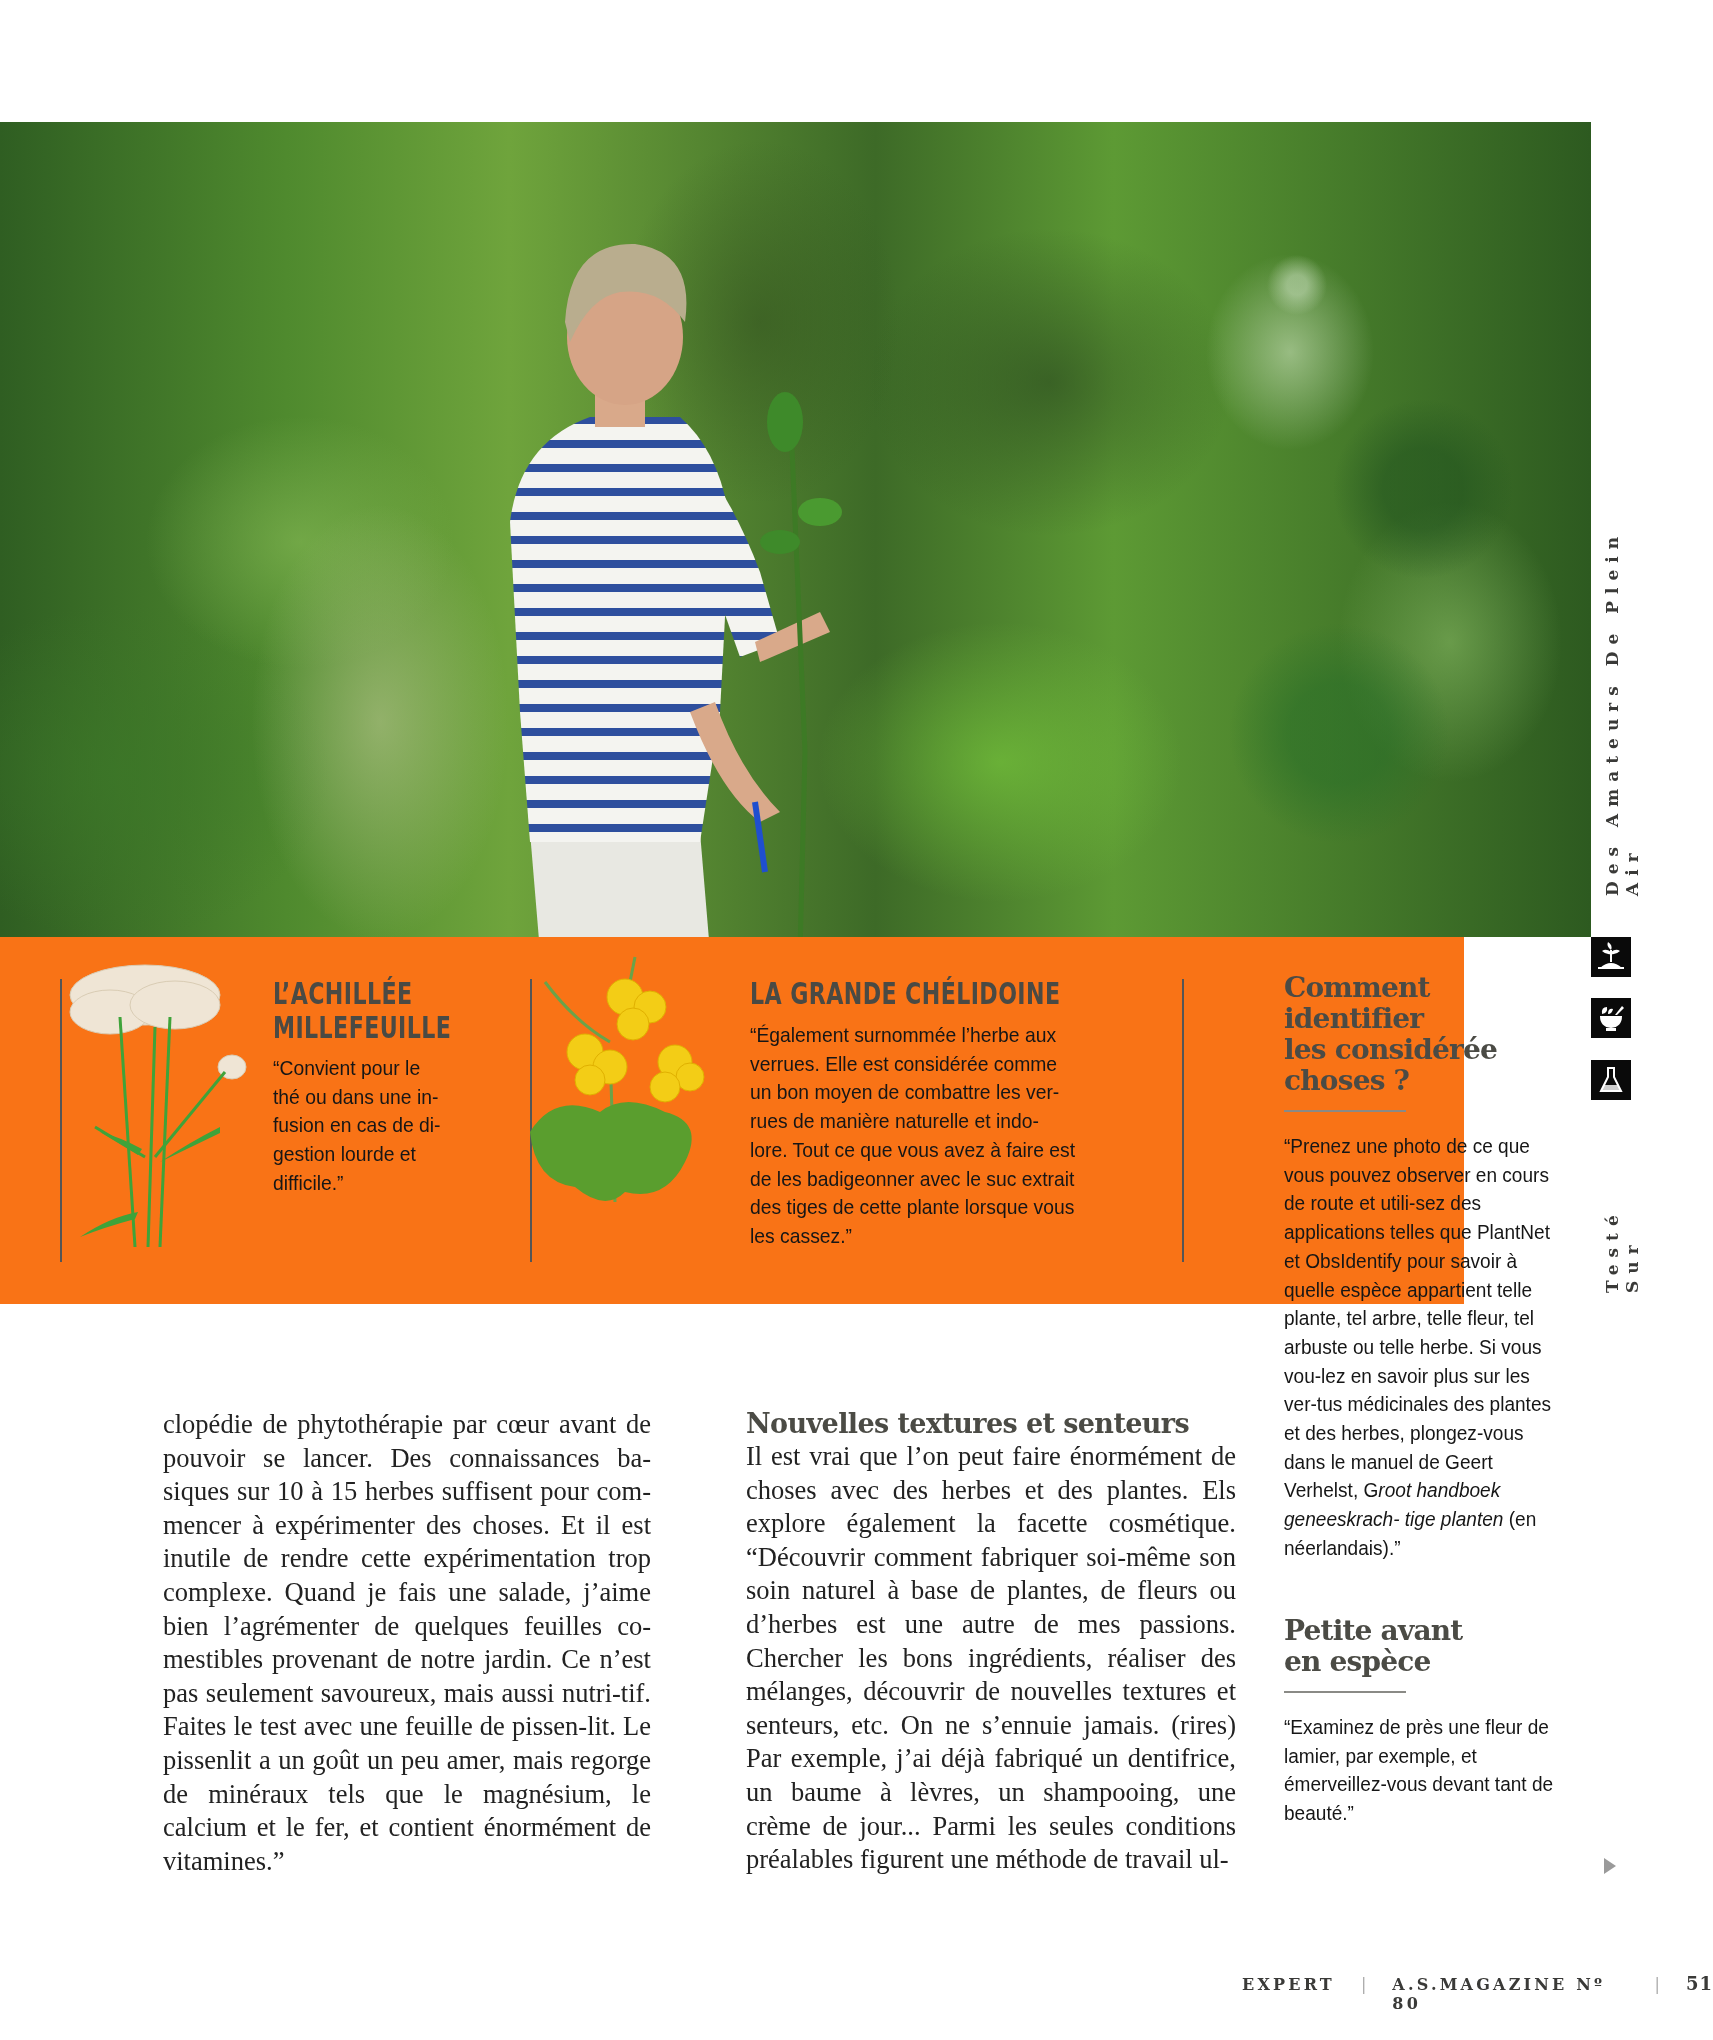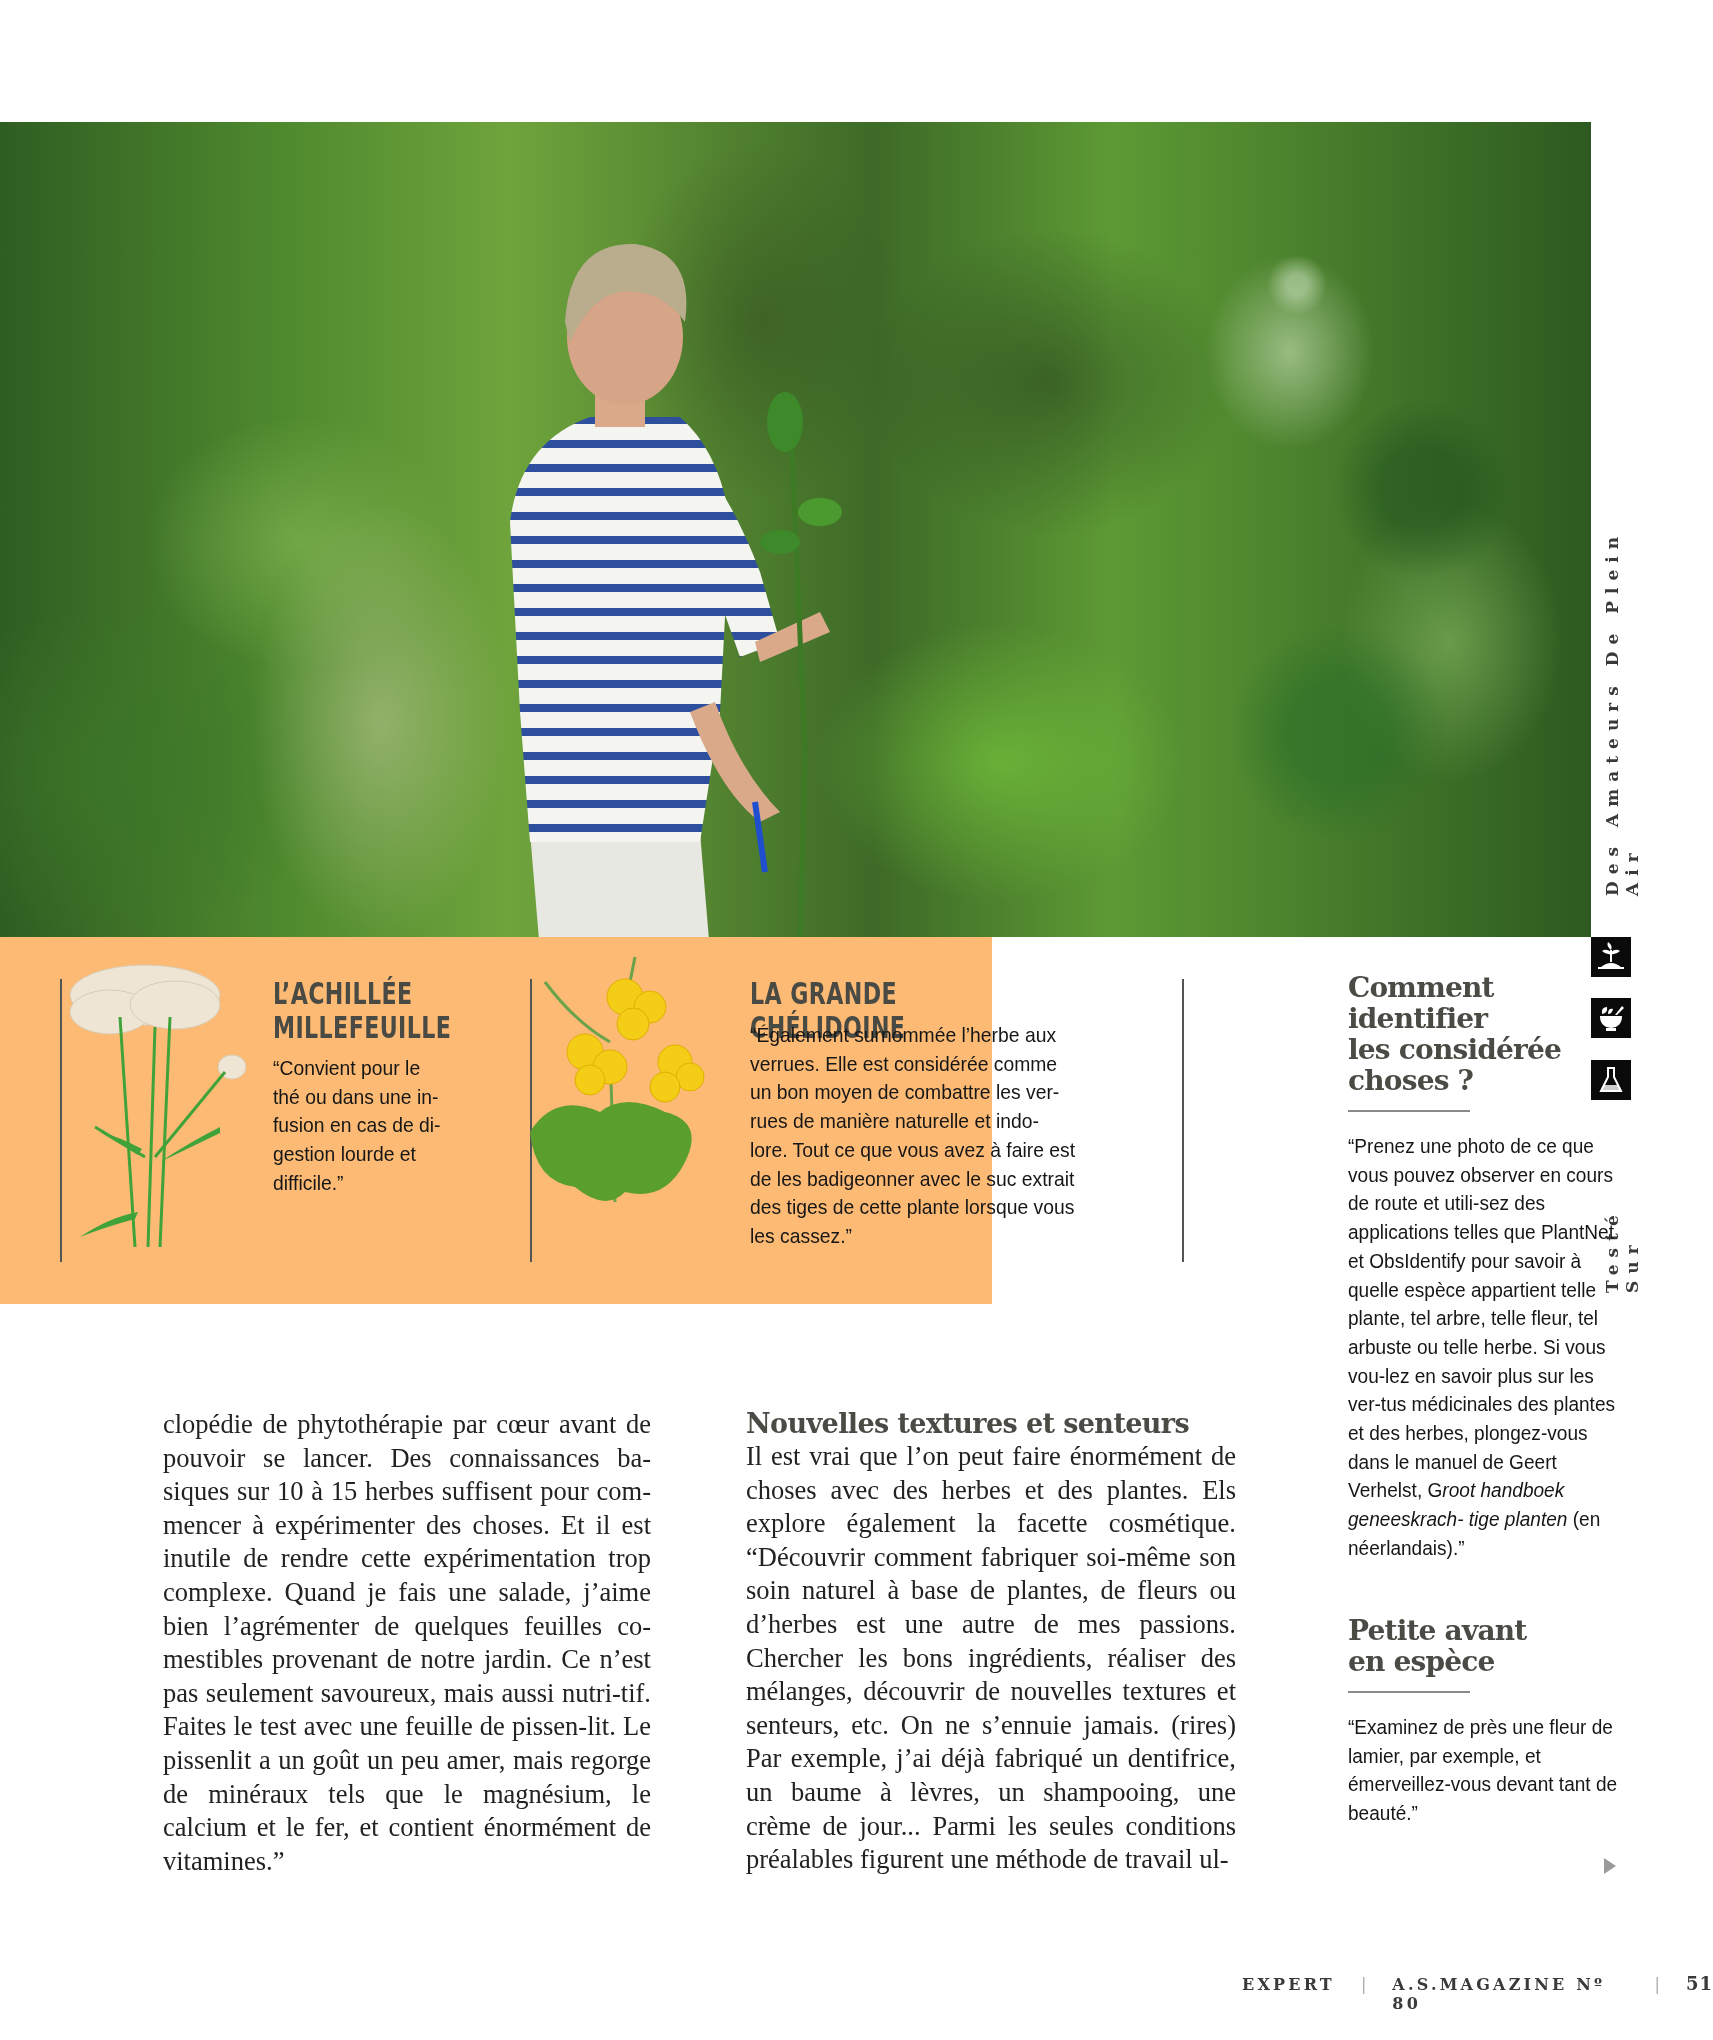--- a/index.html
+++ b/index.html
@@ -41,21 +41,21 @@
   }
   .rail-top { left:1602px; top:476px; height:420px; }
   .rail-bottom { left:1602px; top:1143px; height:150px; }
   .rail-icon {
     position:absolute; left:1591px; width:40px; height:40px; background:#0a0a0a;
     display:flex; align-items:center; justify-content:center;
   }
   .rail-icon svg { width:30px; height:30px; }
   
   .plants-box {
-    position:absolute; left:0; top:937px; width:992px; height:367px; background:#fdba74;
+    position:absolute; left:0; top:937px; width:1464px; height:367px; background:#f97316;
   }
   .vline { position:absolute; width:1.5px; background:#555; }
   .plant-title {
     position:absolute; font-family:"DejaVu Sans Condensed","DejaVu Sans", sans-serif; font-weight:bold;
     font-size:30px; line-height:34px; letter-spacing:0.5px; color:#4a4a44;
     transform:scaleX(0.82); transform-origin:left top; text-transform:uppercase;
   }
   .plant-quote {
     position:absolute; font-family:"Liberation Sans", sans-serif; font-size:21px;
     line-height:28.7px; color:#161616; transform:scaleX(0.92); transform-origin:left top;
@@ -66,21 +66,21 @@
     line-height:33.6px; color:#222; text-align:justify;
   }
   .col p { margin:0; }
   .col-1 { left:163px; top:1408px; width:488px; }
   .col-2 { left:734px; top:1408px; width:490px;margin-left:12px; }
   .col-head {
     font-family:"DejaVu Serif", serif; font-weight:bold; font-size:27px;
     line-height:32px; color:#4b4b45; letter-spacing:-0.6px; text-align:left;
   }
   
-  .side { position:absolute; left:1348px; width:300px; }
+  .side { position:absolute; left:1284px; width:300px; }
   .side-head {
     font-family:"DejaVu Serif", serif; font-weight:bold; font-size:28px;
     line-height:31px; color:#4b4b45; letter-spacing:-0.8px;
   }
   .side-rule { width:122px; height:2px; background:#8a8a86; margin:14px 0 20px; }
   .side-text {
     font-family:"Liberation Sans", sans-serif; font-size:20.5px; line-height:28.7px;
     color:#161616; transform:scaleX(0.93); transform-origin:left top; width:300px;
   }
   .side-text em { font-style:italic; }

